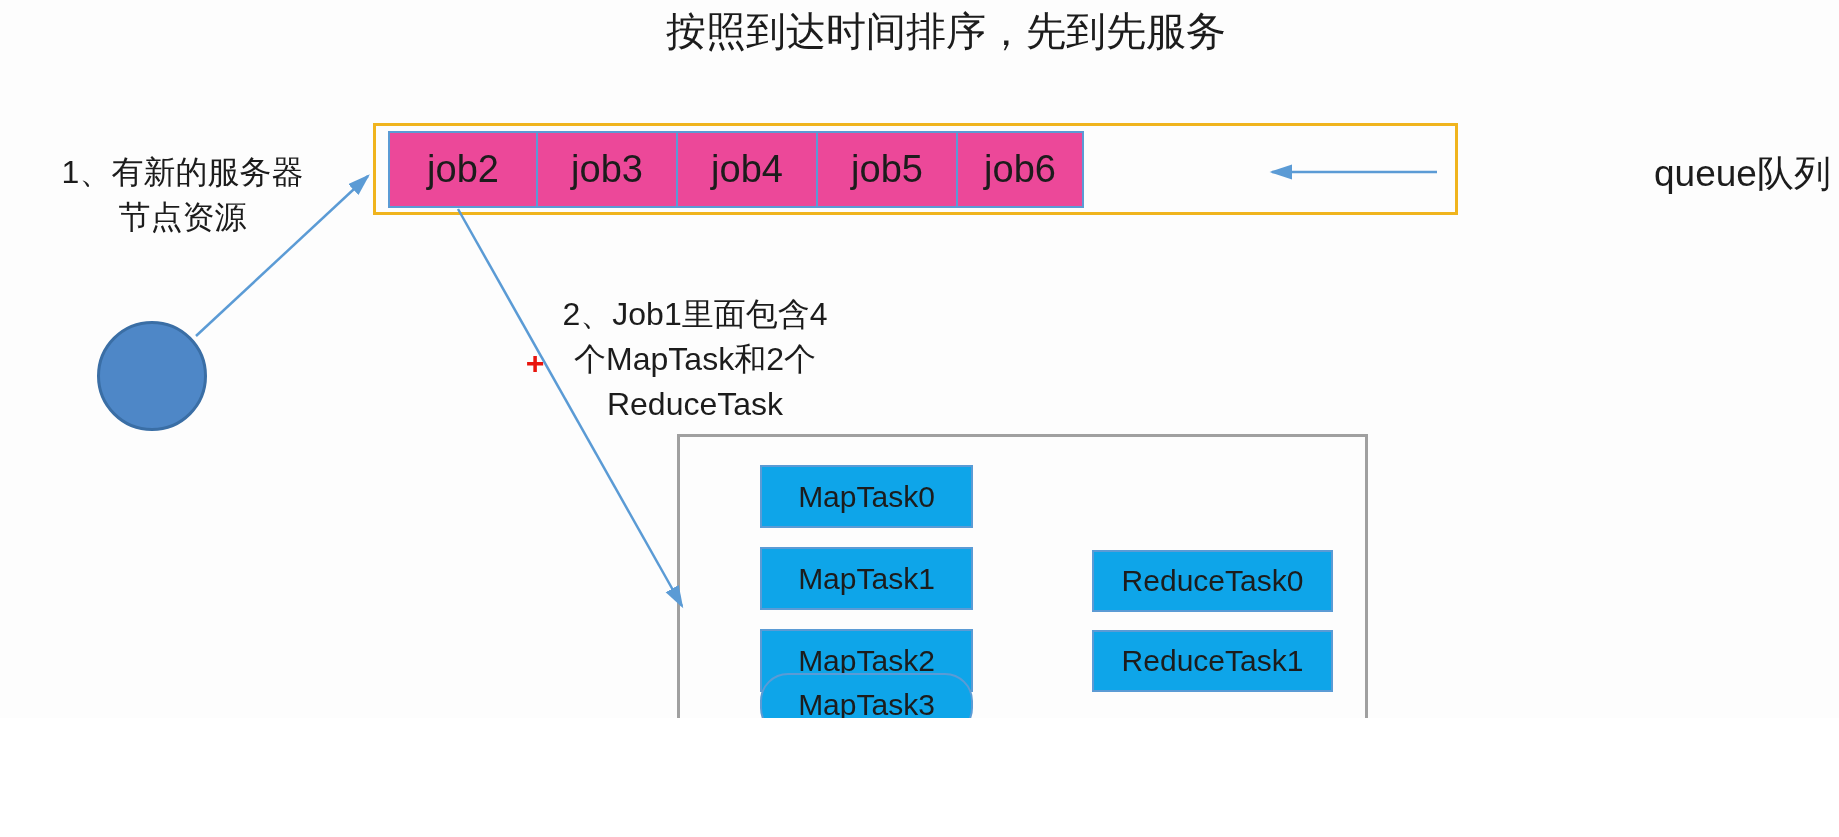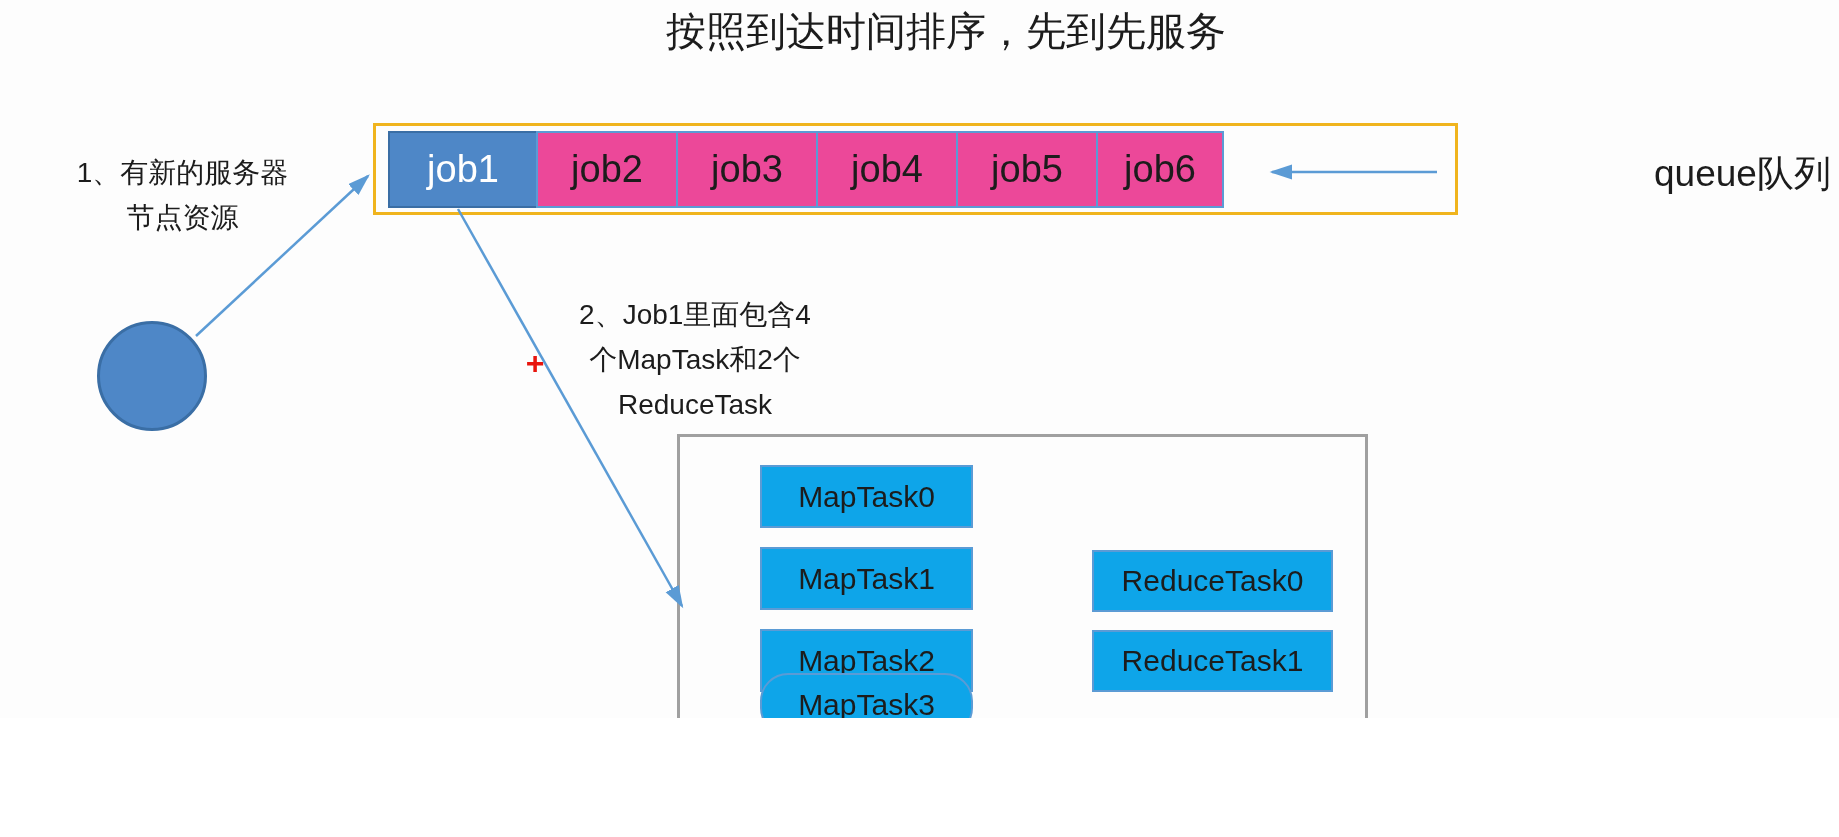--- a/index.html
+++ b/index.html
@@ -49,21 +49,21 @@
     background:var(--accent-blue);
     color:#ffffff;
     border-color:var(--accent-blue-border);
   }
   .queue-label{
     position:absolute;left:1638px;top:149px;
     font-size:37px;white-space:nowrap;margin-left:16px;
   }
   .note{
     position:absolute;text-align:center;
-    font-size:28px;line-height:45px;white-space:nowrap;
+    font-size:32px;line-height:45px;white-space:nowrap;
   }
   .note1{left:25px;top:150px;width:315px;}
   .note2{left:530px;top:252px;width:330px;margin-top:40px;}
   .plus-marker{
     position:absolute;left:535px;top:363px;
     transform:translate(-50%,-50%);
     color:var(--plus-red);font-size:32px;font-weight:bold;
   }
   .node-circle{
     position:absolute;left:97px;top:321px;width:110px;height:110px;
@@ -95,21 +95,20 @@
 </head>
 <body>
 
 <div id="canvas">
 
   <div class="title">按照到达时间排序，先到先服务</div>
 
   <div class="queue-outline"></div>
 
   <div class="jobs-row">
-    <div class="job highlight">job1</div>
     <div class="job">job2</div>
     <div class="job">job3</div>
     <div class="job">job4</div>
     <div class="job">job5</div>
     <div class="job">job6</div>
   </div>
 
   <div class="queue-label">queue队列</div>
 
   <div class="note note1">

